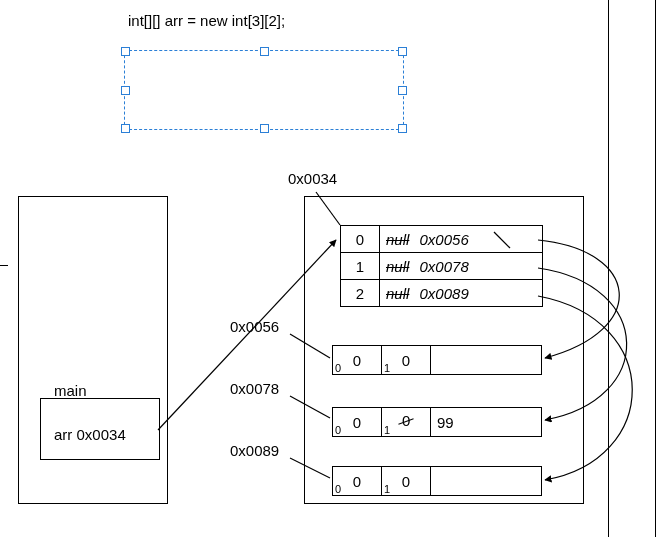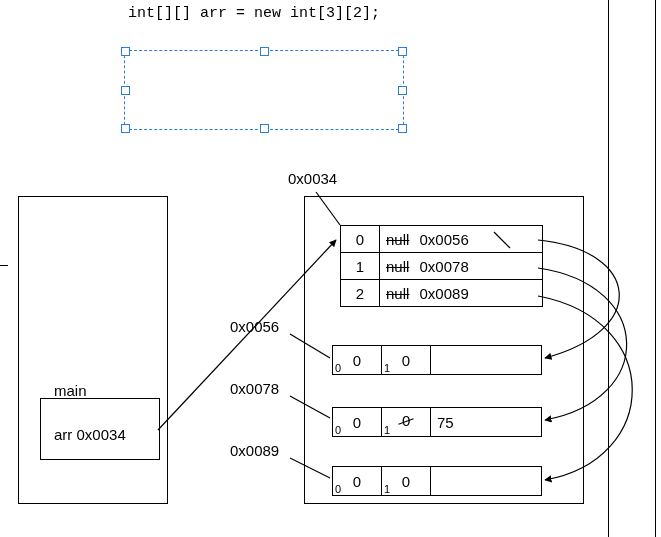--- a/index.html
+++ b/index.html
@@ -9,22 +9,21 @@
     height: 537px;
     background: white;
     font-family: "Segoe UI", "Tahoma", sans-serif;
     font-size: 15px;
     color: #000;
     position: relative;
   }
   .code-line1 {
     position: absolute;
     left: 128px;
-    top: 5px;
-    font-family: Liberation Mono, monospace;
+    top: 12px;
   }
   .code-box {
     position: absolute;
     left: 124px;
     top: 50px;
     width: 280px;
     height: 80px;
     border: 1px dashed #2b7fd6;
     box-sizing: border-box;
   }
@@ -106,21 +105,21 @@
     border-collapse: collapse;
   }
   .outer-table td {
     border: 1.5px solid #000;
     height: 26px;
     padding: 0 6px;
     font-size: 15px;
     vertical-align: middle;
   }
   .outer-table .idx { width: 26px; text-align: center; }
-  .outer-table .val { width: 150px; position: relative; }
+  .outer-table .val { width: 150px; position: relative; font-style: italic; }
   .strike-null {
     text-decoration: line-through;
     margin-right: 6px;
   }
   
   .inner-table {
     position: absolute;
     border-collapse: collapse;
   }
   .inner-table td {
@@ -269,21 +268,21 @@
       <tr>
     <td>
       <span class="sub-idx">0</span>
       <span class="sub-val">0</span>
     </td>
     <td>
       <span class="sub-idx">1</span>
       <span class="strike-zero">0</span>
     </td>
     <td style="width:110px;">
-      <span class="sub-val" style="text-align:left; padding-left:6px;">75</span>
+      <span class="sub-val" style="text-align:left; padding-left:6px;">99</span>
     </td>
   </tr>
 </tbody>
   </table>
 
 <div class="inner-addr" style="left:230px; top:442px;">0x0089</div>
 <table class="inner-table" style="left:332px; top:466px;">
   <tbody>
       <tr>
     <td>

